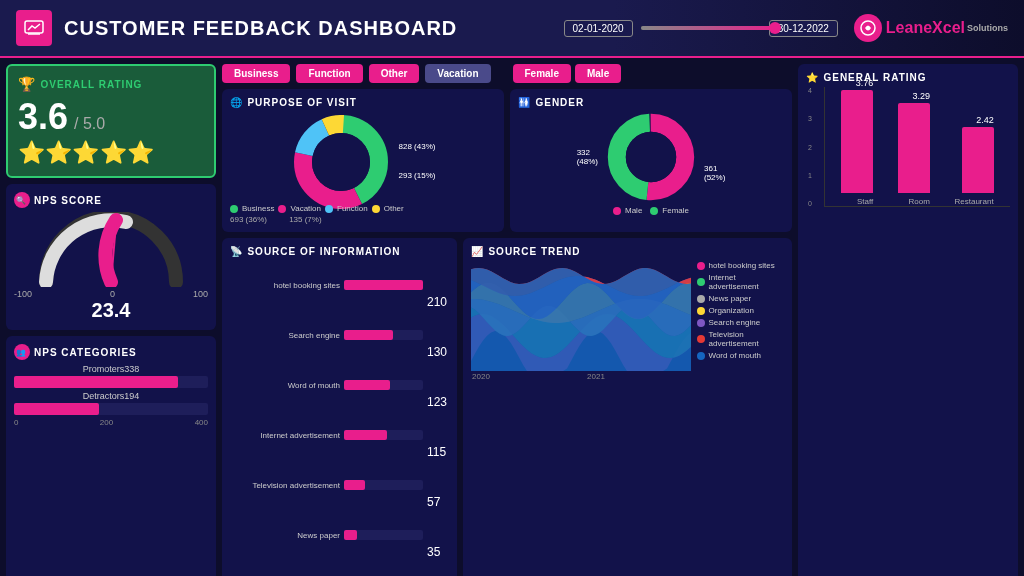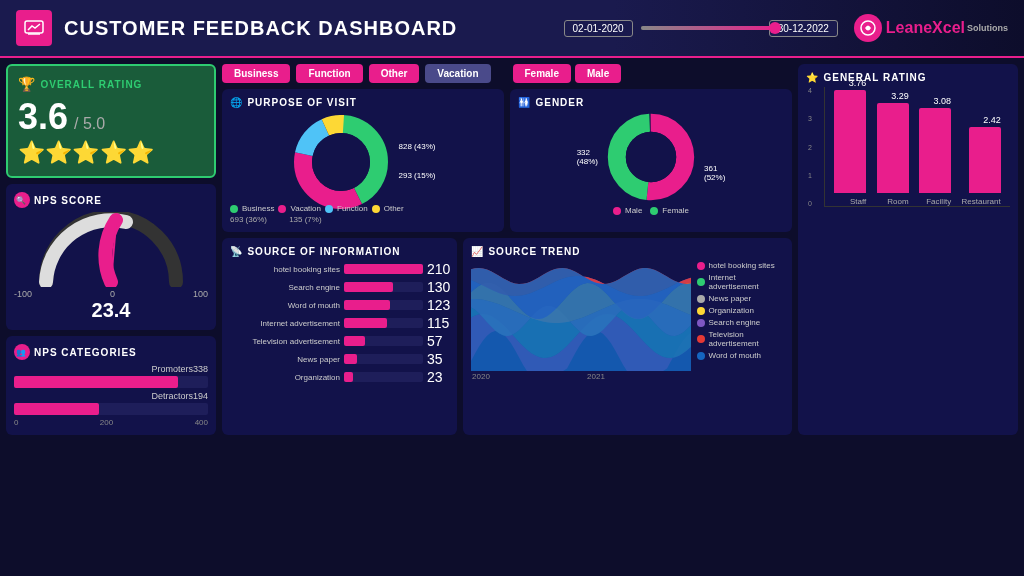--- a/index.html
+++ b/index.html
@@ -147,21 +147,21 @@
 
     
     .bar-row {
       margin: 3px 0;
     }
     .bar-label {
       font-size: 9px;
       color: #ccc;
       margin-bottom: 2px;
       display: flex;
-      justify-content: flex-end;
+      justify-content: center;
     }
     .bar-track {
       background: #1e1e5a;
       border-radius: 2px;
       height: 12px;
     }
     .bar-fill {
       height: 100%;
       background: #e91e8c;
       border-radius: 2px;
@@ -210,21 +210,21 @@
     
     .source-bar-row {
       display: flex;
       align-items: center;
       margin: 2px 0;
       gap: 4px;
     }
     .source-label { font-size: 8px; color: #ccc; width: 110px; text-align: right; }
     .source-bar-track { flex: 1; background: #1e1e5a; border-radius: 2px; height: 10px; }
     .source-bar-fill { height: 100%; background: #e91e8c; border-radius: 2px; }
-    .source-val { font-size: 14px; color: #fff; width: 22px; }
+    .source-val { font-size: 12px; color: #fff; width: 22px; margin-top: 34px; }
 
     
     .right-col {
       display: flex;
       flex-direction: column;
     }
 
     
     .bar-chart {
       display: flex;
@@ -611,25 +611,20 @@
       <div class="bar-rect" style="height:103px;"></div>
       <div class="bar-col-label">Staff</div>
     </div>
 
     <div class="bar-col">
       <div class="bar-col-val">3.29</div>
       <div class="bar-rect" style="height:90px;"></div>
       <div class="bar-col-label">Room</div>
     </div>
 
-    <div class="bar-col">
-      <div class="bar-col-val">3.08</div>
-      <div class="bar-rect" style="height:85px;"></div>
-      <div class="bar-col-label">Facility</div>
-    </div>
 
     <div class="bar-col">
       <div class="bar-col-val">2.42</div>
       <div class="bar-rect" style="height:66px;"></div>
       <div class="bar-col-label">Restaurant</div>
     </div>
   </div>
       </div>
     </div>
   </div>

